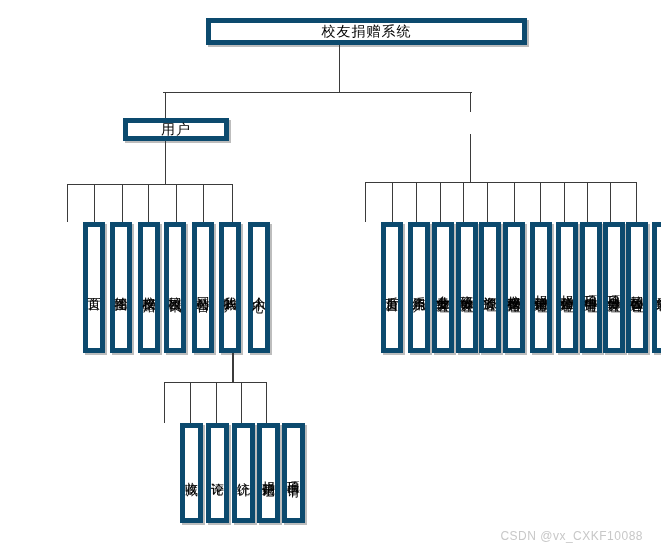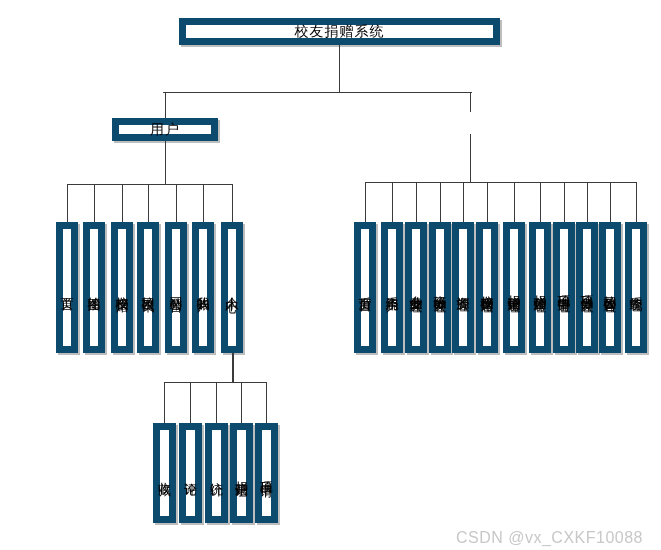--- a/index.html
+++ b/index.html
@@ -7,52 +7,53 @@
   #stage {
     position: relative;
     width: 661px;
     height: 550px;
     background: #ffffff;
     overflow: hidden;
   }
   .node {
     position: absolute;
     background: #ffffff;
-    border: 7px solid #0c4a6e;
+    border: 5px solid #0c4a6e;
     box-shadow: 2px 2px 0 #bdbdbd;
     display: flex;
     align-items: center;
     justify-content: center;
     color: #000000;
     box-sizing: border-box;
+    margin-left: 27px;
   }
   .hbox {
     font-size: 14px;
     letter-spacing: 1px;
     white-space: nowrap;
   }
   .vbox {
     writing-mode: vertical-rl;
     text-orientation: upright;
     font-size: 13px;
     letter-spacing: 1px;
     line-height: 1;
   }
   .line {
     position: absolute;
     background: #3b3b3b;
   }
   #title-box   { left: 179px; top: 18px;  width: 321px; height: 27px; }
-  #user-box    { left: 112px; top: 118px; width: 106px; height: 23px; text-align: right; }
+  #user-box    { left: 96px; top: 118px; width: 106px; height: 23px; text-align: right; }
   #admin-box   { left: 430px; top: 112px; width: 80px;  height: 22px; }
   #watermark {
     position: absolute;
     right: 18px;
     top: 529px;
-    font-size: 16px;
+    font-size: 12px;
     color: #c8c8c8;
     letter-spacing: 0.5px;
   }
 </style>
 </head>
 <body>
 
 <div id="stage">
   <div id="title-box" class="node hbox">校友捐赠系统</div>
 

